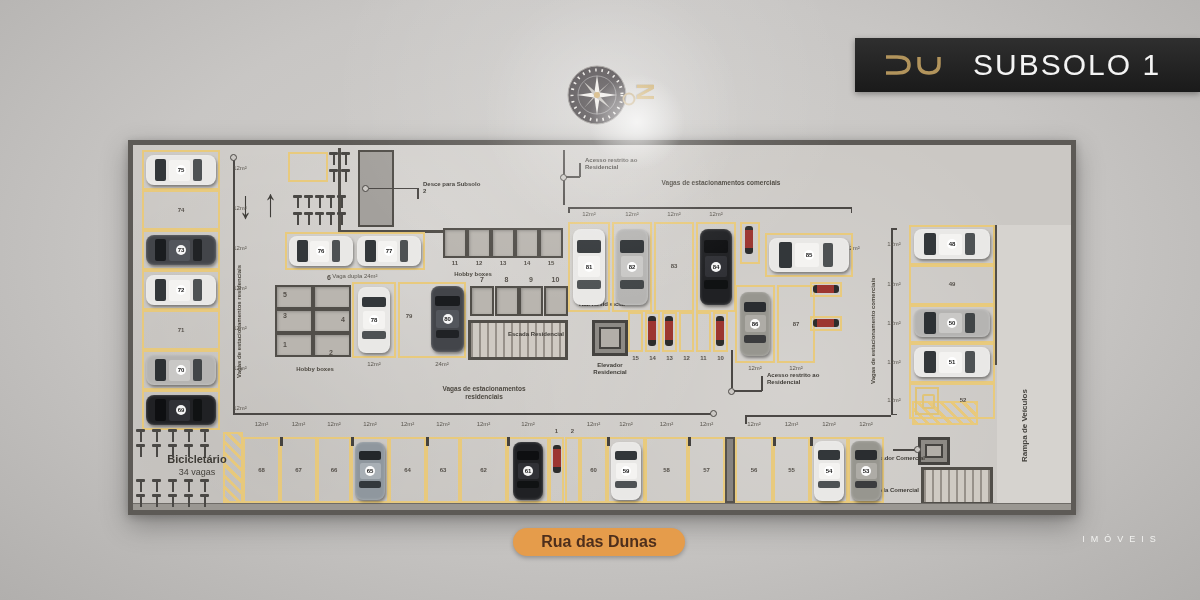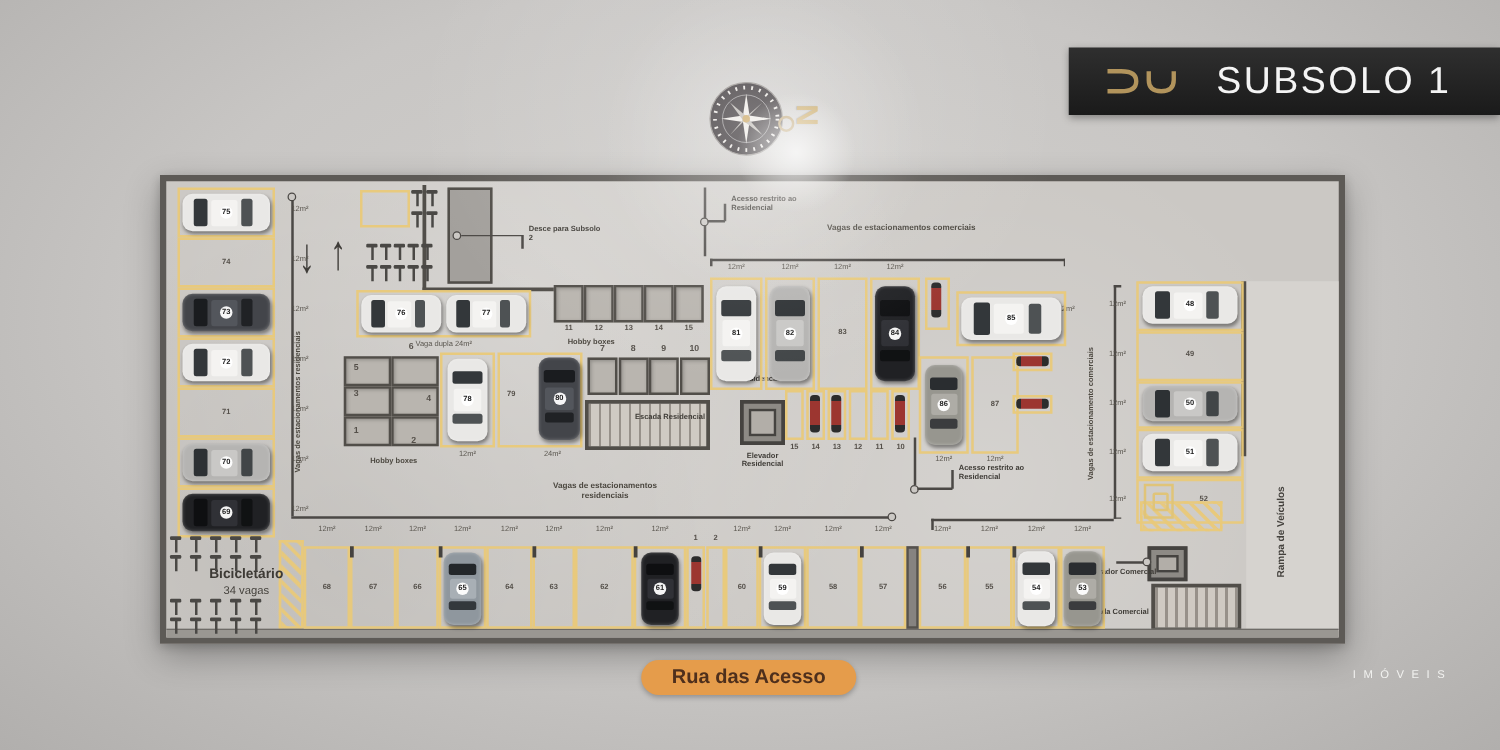--- a/index.html
+++ b/index.html
@@ -498,17 +498,17 @@
       <div class="bike" style="left: 171px; top: 67px;"></div>
       <div class="bike" style="left: 182px; top: 67px;"></div>
       <div class="bike" style="left: 193px; top: 67px;"></div>
       <div class="bike" style="left: 204px; top: 67px;"></div>
       <div class="bike" style="left: 196px; top: 7px;"></div>
       <div class="bike" style="left: 208px; top: 7px;"></div>
       <div class="bike" style="left: 196px; top: 24px;"></div>
       <div class="bike" style="left: 208px; top: 24px;"></div>
     </div>
 
-  <div class="street-pill">Rua das Acesso</div>
+  <div class="street-pill">Rua das Dunas</div>
   <div class="brand">
     <div class="brand-tag">IMÓVEIS</div>
   </div>
 </div>
 
 </body></html>

